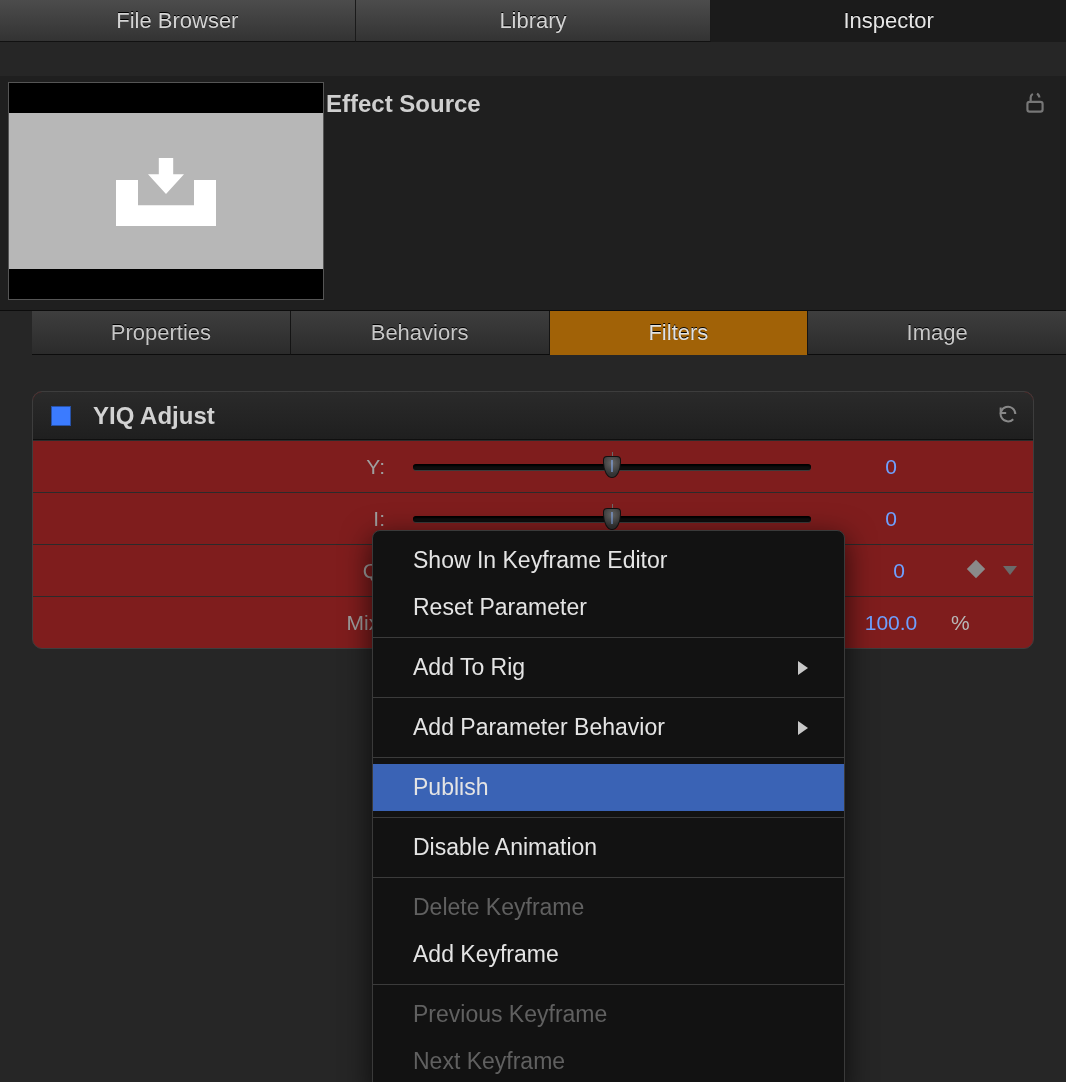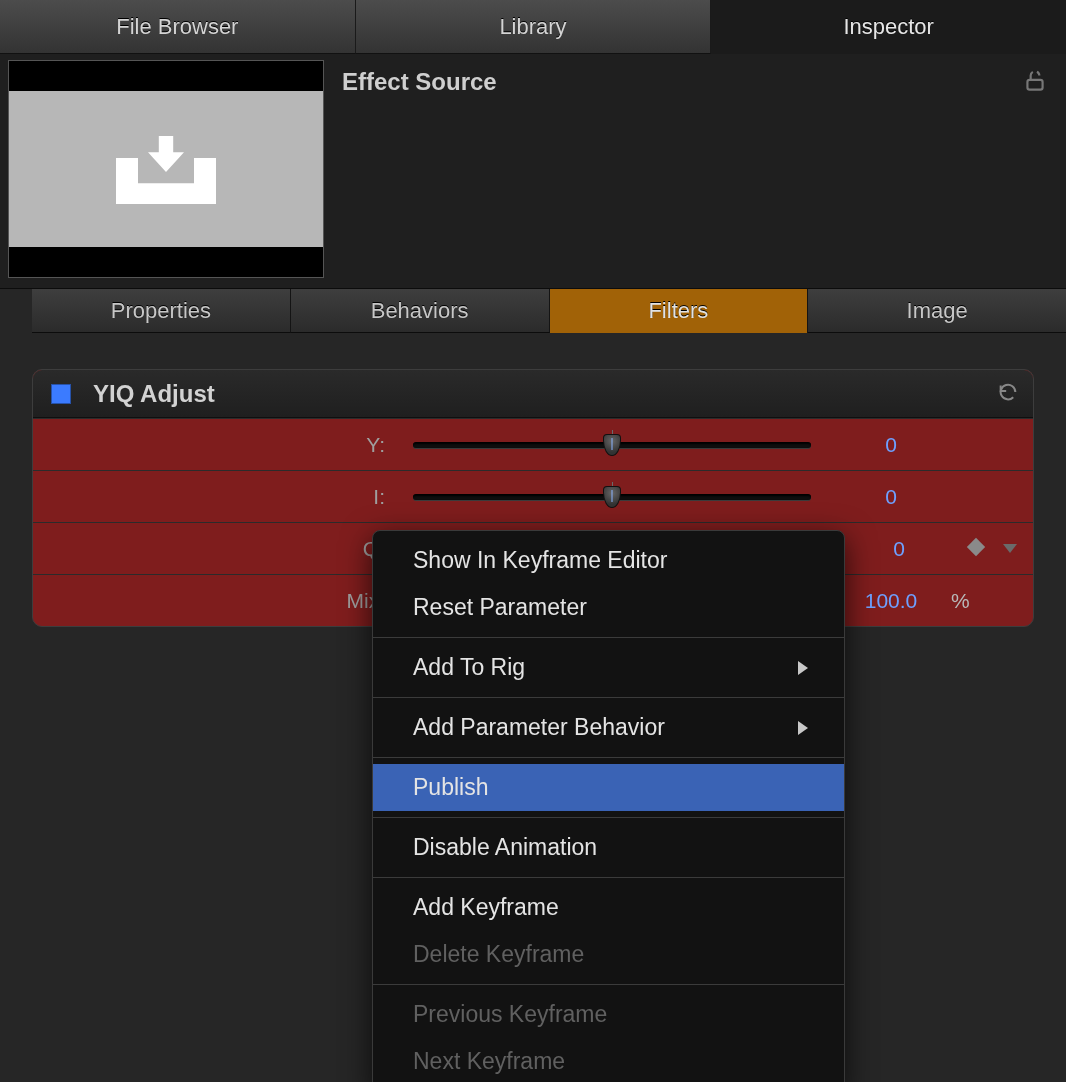--- a/index.html
+++ b/index.html
@@ -9,21 +9,21 @@
     background: #262626;
     font-family: -apple-system, "Helvetica Neue", Helvetica, Arial, sans-serif;
     color: #c9c9c9;
     overflow: hidden;
     position: relative;
   }
 
   
   .top-tabs {
     display: flex;
-    height: 54px;
+    height: 42px;
     width: 100%;
     justify-content: center;
   }
   .top-tab {
     flex: 1;
     display: flex;
     align-items: center;
     justify-content: center;
     font-size: 22px;
     color: #d4d4d4;
@@ -39,21 +39,22 @@
     color: #e6e6e6;
     border-bottom: none;
   }
 
   
   .header-area {
     display: flex;
     background: #1f1f1f;
     border-bottom: 1px solid #0c0c0c;
     padding: 6px 8px 10px 8px;
-    gap: 18px;
+    gap: 2px;
+    margin-top: 34px;
   }
   .thumb {
     width: 316px;
     height: 218px;
     background: #000;
     border: 1px solid #555;
     display: flex;
     flex-direction: column;
   }
   .thumb-bar { background: #000; width: 100%; }
@@ -399,26 +400,26 @@
   </div>
   <div class="ctx-sep"></div>
   <div class="ctx-item highlight">
     <span>Publish</span>
   </div>
   <div class="ctx-sep"></div>
   <div class="ctx-item">
     <span>Disable Animation</span>
   </div>
   <div class="ctx-sep"></div>
-  <div class="ctx-item">
-    <span>Add Keyframe</span>
-  </div>
   <div class="ctx-item disabled">
     <span>Delete Keyframe</span>
   </div>
+  <div class="ctx-item">
+    <span>Add Keyframe</span>
+  </div>
   <div class="ctx-sep"></div>
   <div class="ctx-item disabled">
     <span>Previous Keyframe</span>
   </div>
   <div class="ctx-item disabled">
     <span>Next Keyframe</span>
   </div>
 </div>
 
 </body></html>

